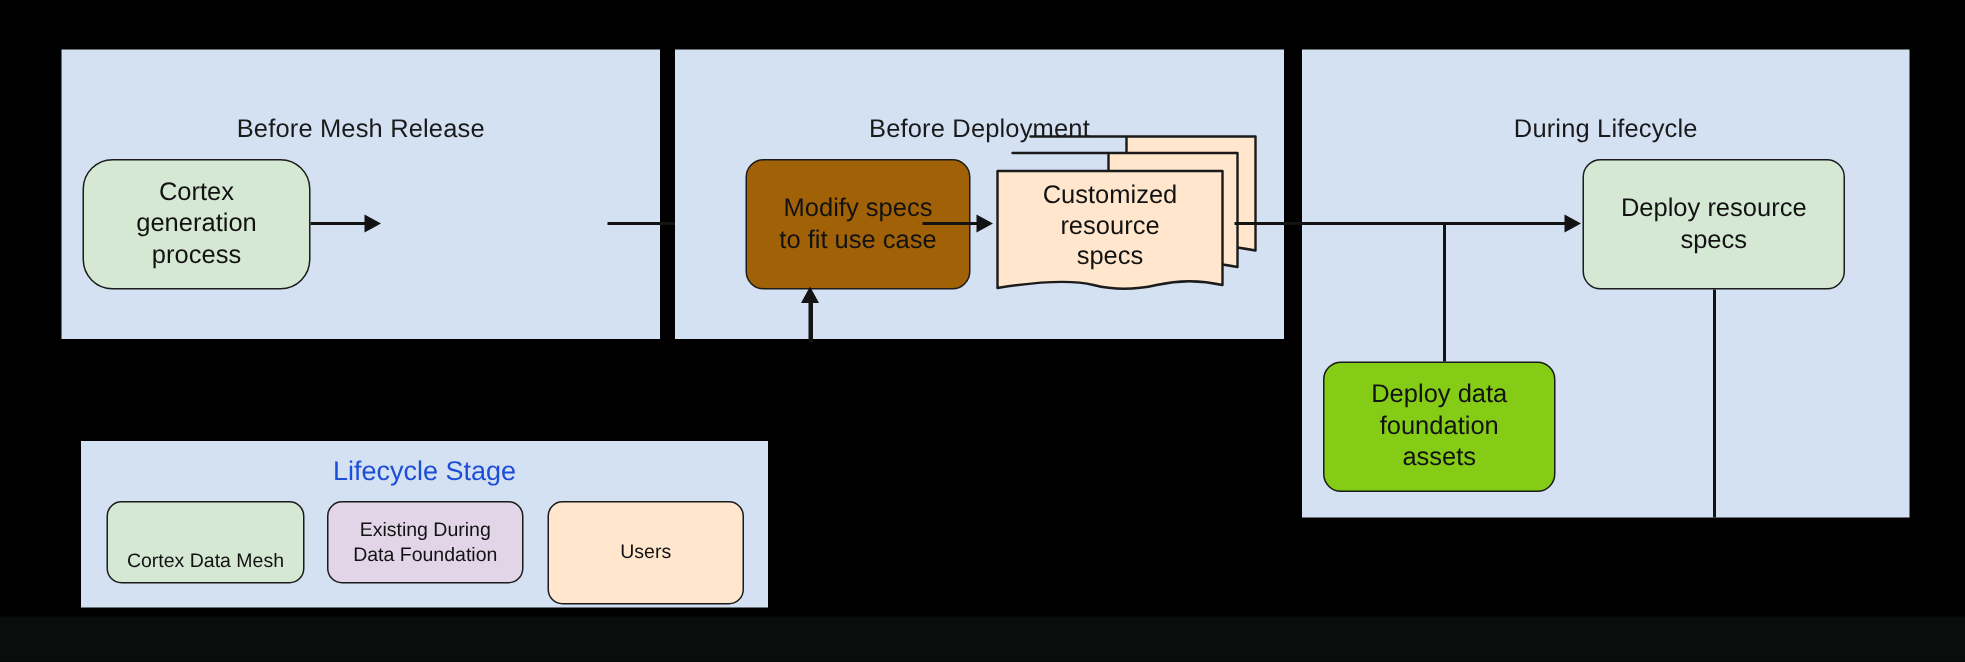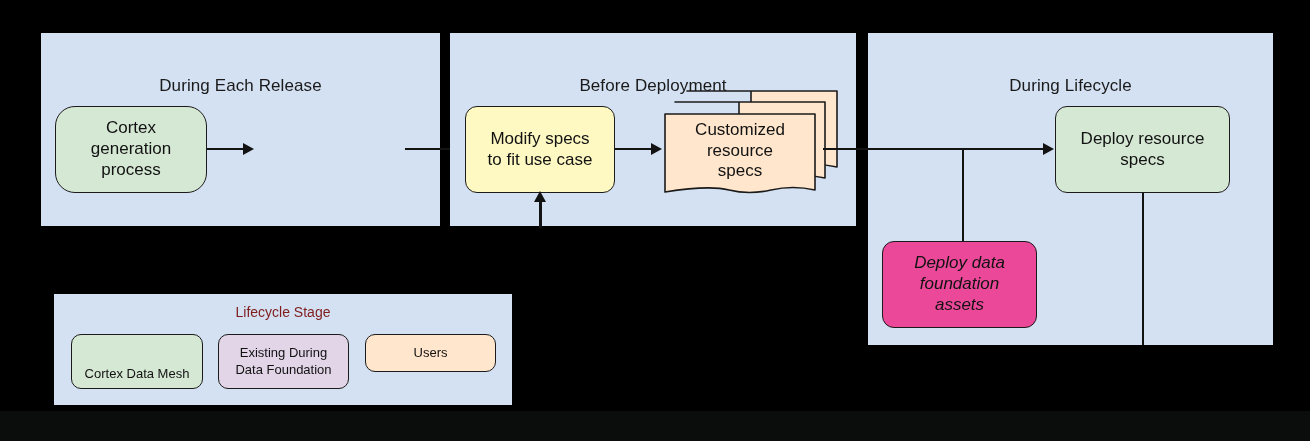--- a/index.html
+++ b/index.html
@@ -54,22 +54,22 @@
     display: flex;
     align-items: center;
     justify-content: center;
     text-align: center;
     font-size: 17px;
     line-height: 1.22;
     color: #121212;
     padding: 2px 6px;
   }
   .node.green  { background: #d5e8d4; }
-  .node.orange { background: #fef9c3; }
-  .node.purple { background: #ec4899; font-style: italic; }
+  .node.orange { background: #a16207; margin-left: 32px; }
+  .node.purple { background: #84cc16; }
 
   
   .docstack {
     position: absolute;
   }
   .docstack svg { display: block; overflow: visible; }
   .docstack .doclabel {
     position: absolute;
     text-align: center;
     font-size: 17px;
@@ -106,22 +106,22 @@
   .legend {
     position: absolute;
     background: #d4e1f2;
     box-sizing: border-box;
   }
   .legend-title {
     position: absolute;
     left: 0; top: 10px;
     width: 100%;
     text-align: center;
-    font-size: 14px;
-    color: #7f1d1d;
+    font-size: 18px;
+    color: #1d4ed8;
   }
   .legend-item {
     position: absolute;
     box-sizing: border-box;
     border: 1.6px solid #1b1b1b;
     border-radius: 10px;
     display: flex;
     align-items: center;
     justify-content: center;
     text-align: center;
@@ -133,21 +133,21 @@
   .legend-item.green  { background: #d5e8d4; }
   .legend-item.purple { background: #e1d5e7; }
   .legend-item.orange { background: #ffe6cc; }
 </style>
 </head>
 <body>
 
 <div id="canvas">
 
   <div class="panel" style="left:41px; top:33px; width:399px; height:193px;">
-    <div class="panel-title" style="top:43px;">During Each Release</div>
+    <div class="panel-title" style="top:43px;">Before Mesh Release</div>
   </div>
 
   <div class="node green" style="left:55px; top:106px; width:152px; height:87px;border-radius:20px;">
     <span style="white-space:pre-line;">Cortex
 generation
 process</span>
   </div>
 
   <div class="edge h" style="left:207px; top:148px; width:38px;"></div>
   <div class="arrowhead right" style="left:243px; top:143px;"></div>
@@ -209,20 +209,20 @@
 
     <div class="legend-item green" style="left:17px; top:40px; width:132px; height:55px;">
       <span style="white-space:pre-line;margin-top:25px;">Cortex Data Mesh</span>
     </div>
 
     <div class="legend-item purple" style="left:164px; top:40px; width:131px; height:55px;">
       <span style="white-space:pre-line;">Existing During
 Data Foundation</span>
     </div>
 
-    <div class="legend-item orange" style="left:311px; top:40px; width:131px; height:38px;">
+    <div class="legend-item orange" style="left:311px; top:40px; width:131px; height:69px;">
       <span style="white-space:pre-line;">Users</span>
     </div>
   </div>
 
   <div class="bottom-strip"></div>
 
 </div>
 
 </body></html>

